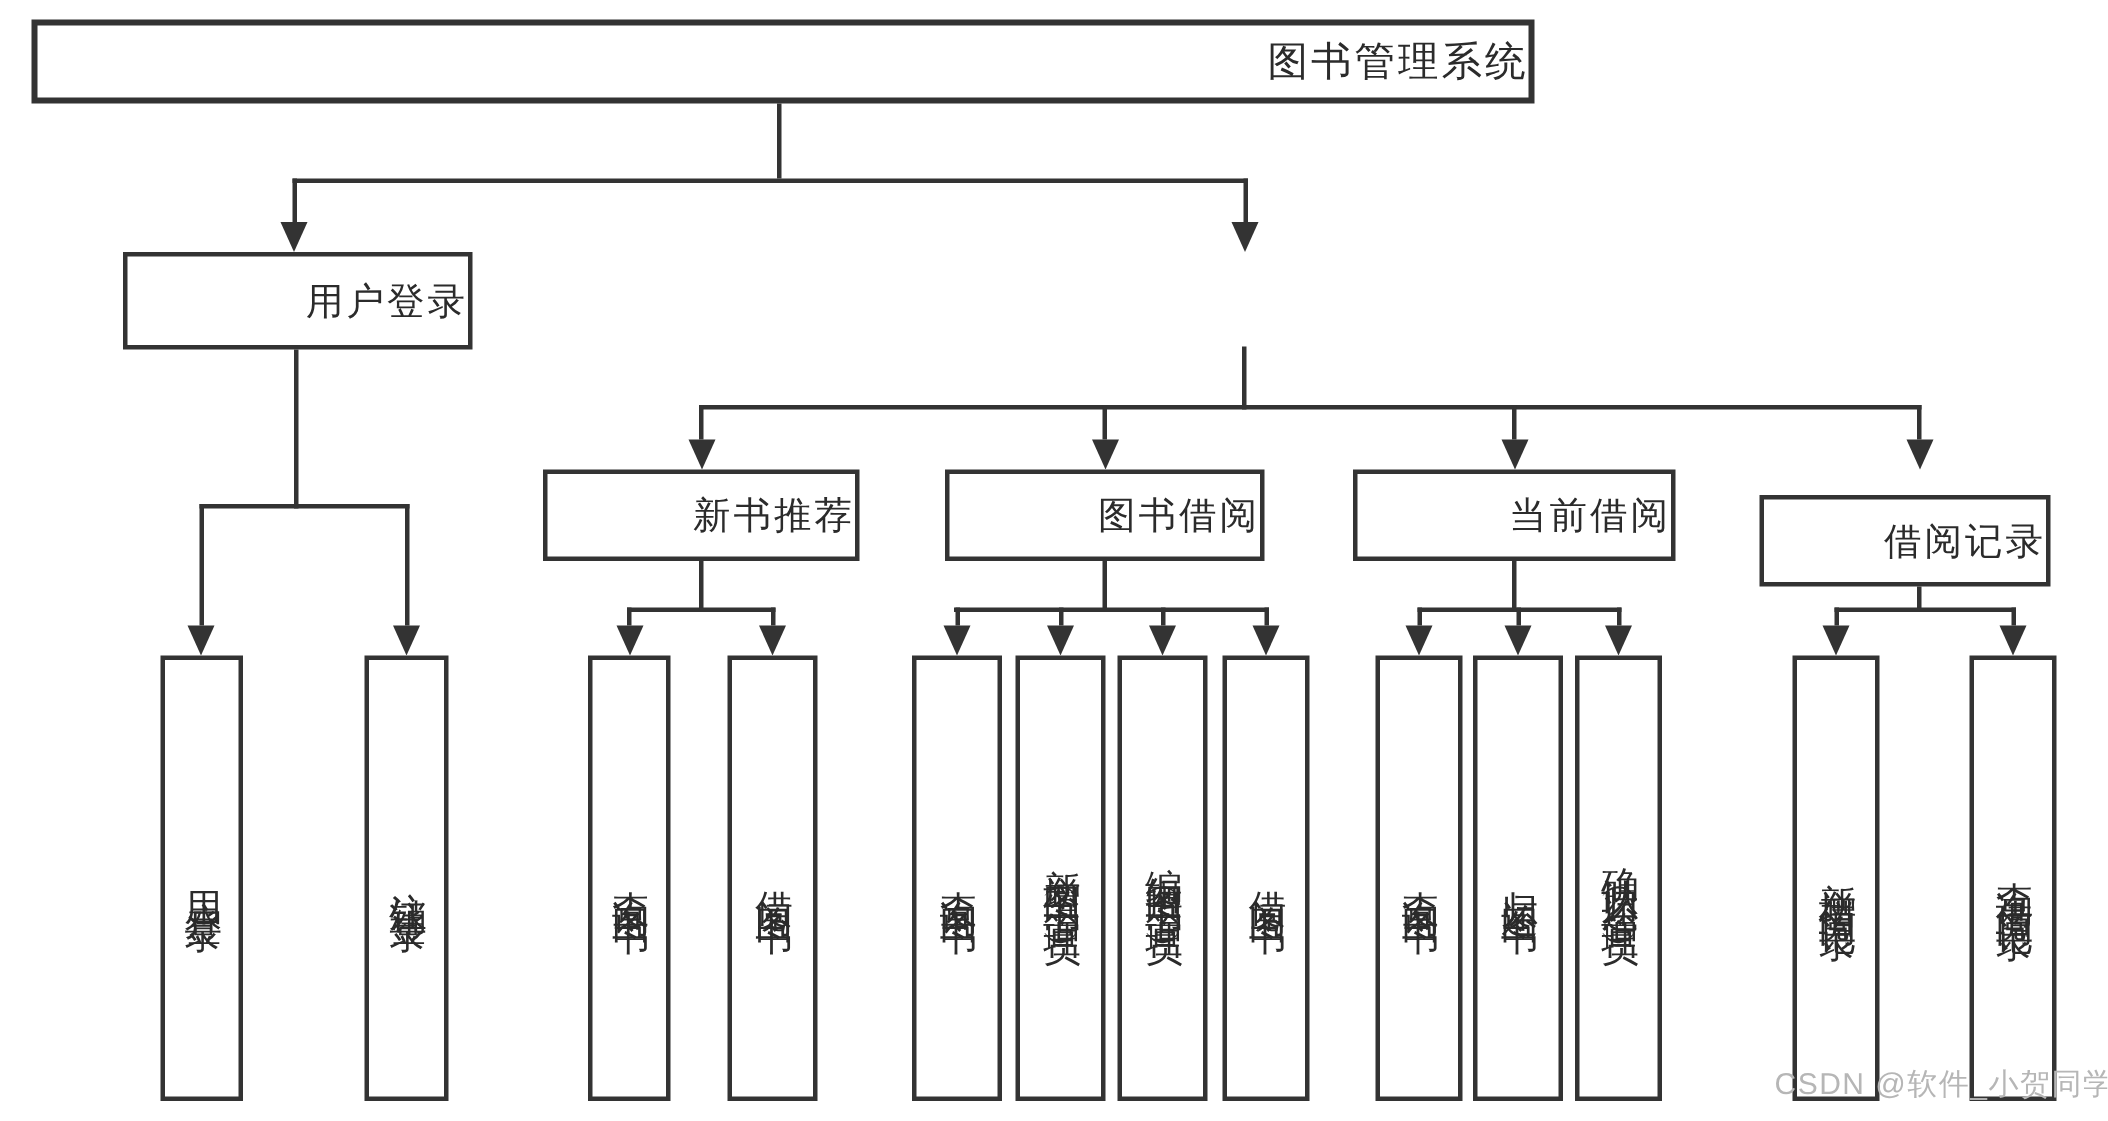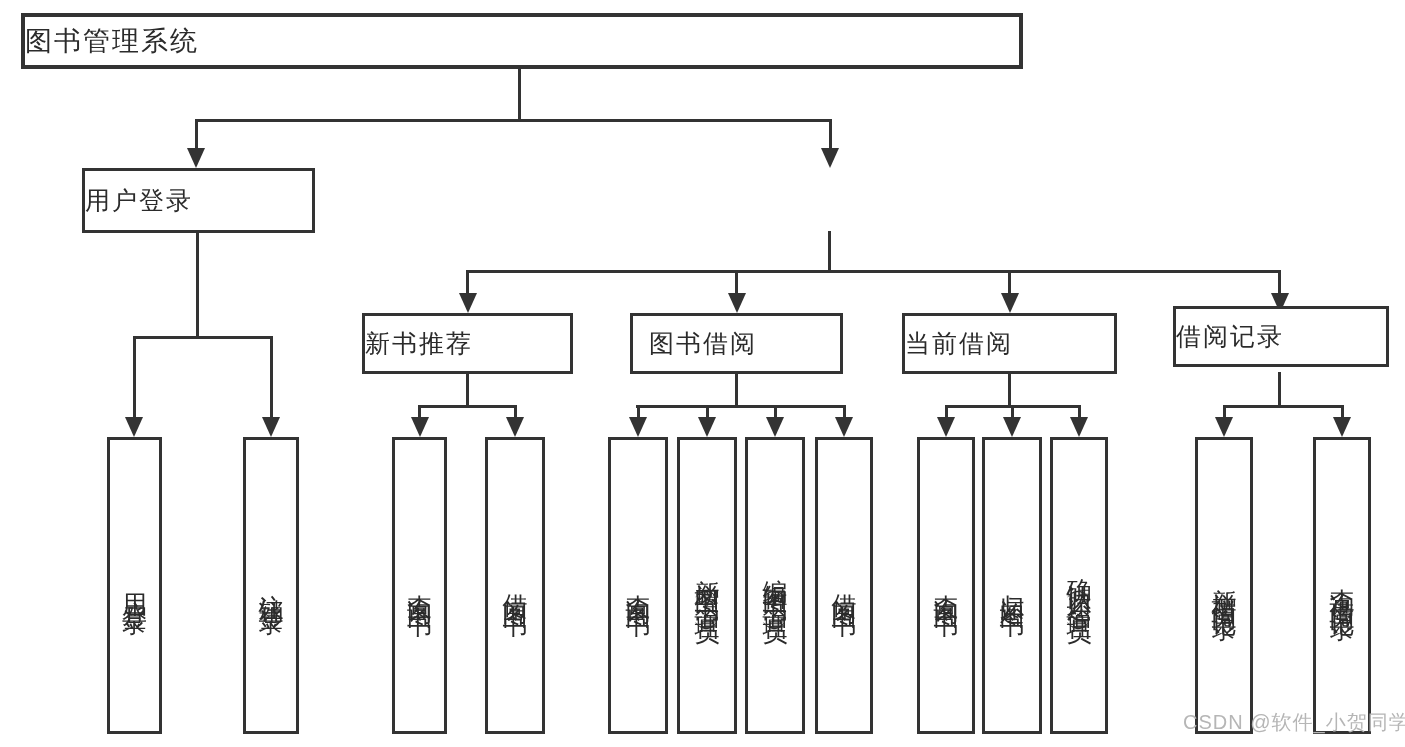--- a/index.html
+++ b/index.html
@@ -15,21 +15,21 @@
     color: #2b2b2b;
   }
 
   
   .node {
     position: absolute;
     border: 3px solid #333333;
     background: #ffffff;
     display: flex;
     align-items: center;
-    justify-content: flex-start;
+    justify-content: flex-end;
   }
   .node.root { border-width: 4px; }
   .node .lbl {
     font-size: 25px;
     color: #2b2b2b;
     letter-spacing: 2px;
     white-space: nowrap;
   }
   .node.root .lbl { font-size: 27px; }
 
@@ -145,21 +145,21 @@
 
   <div class="node" style="left:362px; top:313px; width:211px; height:61px;">
     <span class="lbl">新书推荐</span>
   </div>
   <div class="node" style="left:630px; top:313px; width:213px; height:61px;padding-left:16px;">
     <span class="lbl">图书借阅</span>
   </div>
   <div class="node" style="left:902px; top:313px; width:215px; height:61px;">
     <span class="lbl">当前借阅</span>
   </div>
-  <div class="node" style="left:1173px; top:306px; width:216px; height:61px;">
+  <div class="node" style="left:1173px; top:330px; width:194px; height:61px;">
     <span class="lbl">借阅记录</span>
   </div>
 
   <div class="leaf" style="left:107px; width:55px;">
     <span class="lbl">用户登录</span>
   </div>
   <div class="leaf" style="left:243px; width:56px;">
     <span class="lbl">注销登录</span>
   </div>
 

